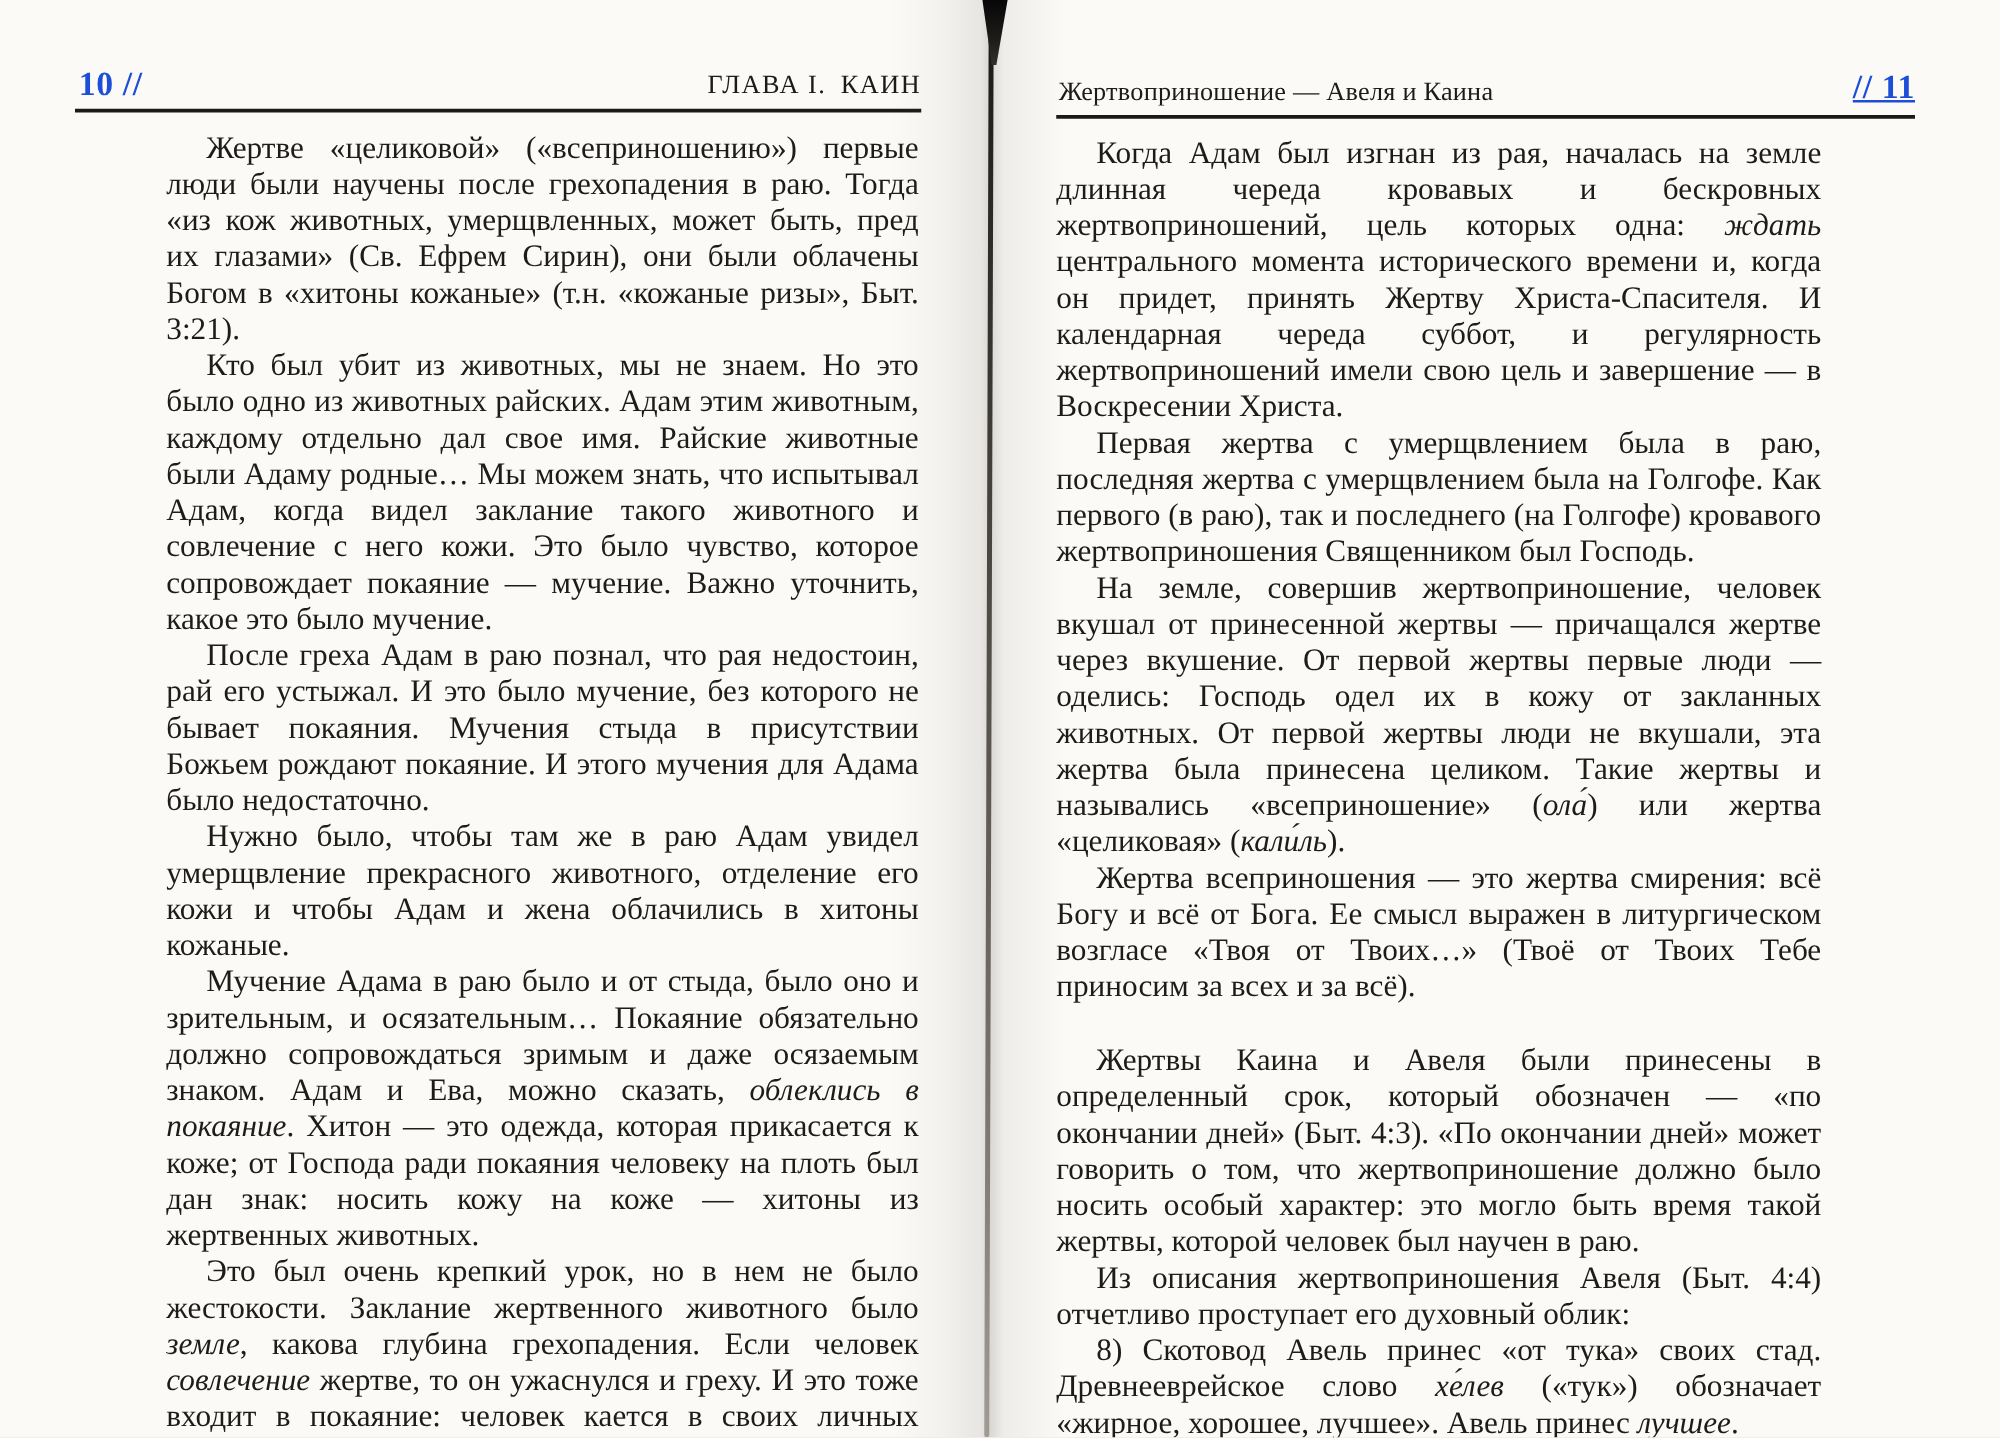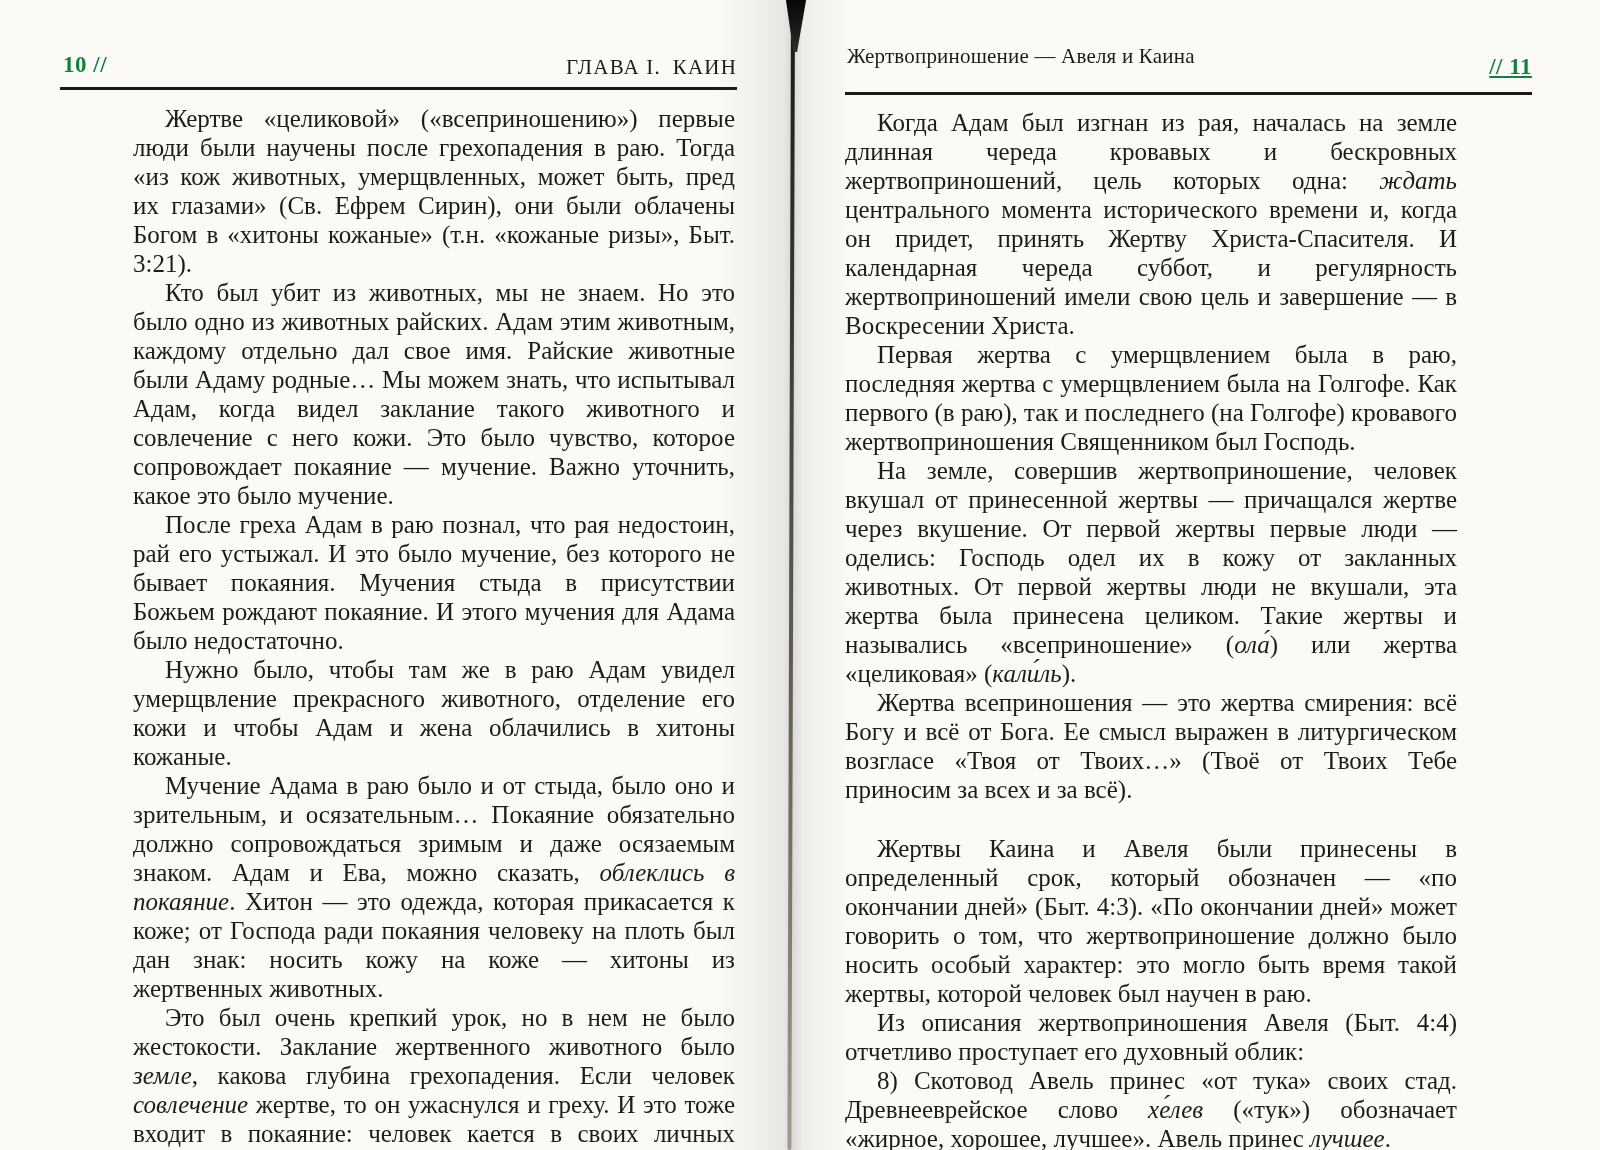--- a/index.html
+++ b/index.html
@@ -3,26 +3,26 @@
 <meta charset="utf-8">
 <style>
   html,body{margin:0;padding:0;background:#e8e6e2;}
   .scan{
     position:relative;width:1600px;height:1150px;margin:0 auto;
     background:#fbfaf7;overflow:hidden;
     font-family:"Liberation Serif","DejaVu Serif",serif;
     color:#1d1c1a;
   }
   
-  .folio{position:absolute;font-weight:700;font-size:23px;letter-spacing:0.5px;color:#15803d;}
+  .folio{position:absolute;font-weight:700;font-size:27px;letter-spacing:0.5px;color:#1d4ed8;}
   .folio-left{left:63px;top:52px;}
   .folio-right{left:845px;top:54px;width:687px;text-align:right;text-decoration:underline;}
   .rh{position:absolute;font-size:21px;color:#1c1b19;white-space:nowrap;}
   .rh-left{left:60px;top:55px;width:677px;text-align:right;letter-spacing:1.2px;}
-  .rh-right{left:847px;top:44px;letter-spacing:0.2px;}
+  .rh-right{left:847px;top:61px;letter-spacing:0.2px;}
   .rule{position:absolute;height:3px;background:#1b1a18;}
   .rule-left{left:60px;top:87px;width:677px;}
   .rule-right{left:845px;top:92px;width:687px;}
   
   .body{position:absolute;hyphens:auto;-webkit-hyphens:auto;}
   .body-left{left:133px;top:104px;width:602px;}
   .body-right{left:845px;top:108px;width:612px;}
   .body p{
     margin:0;padding:0;
     font-size:25px;line-height:29px;

